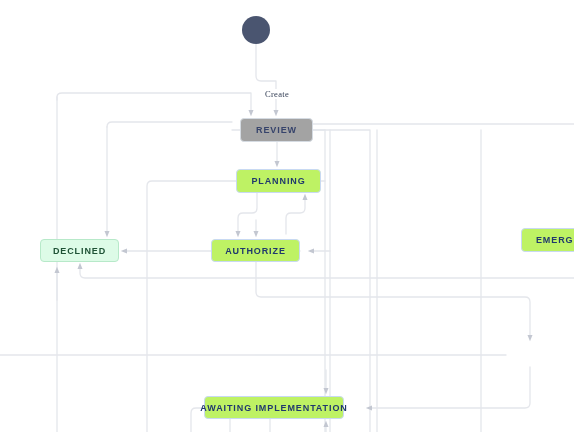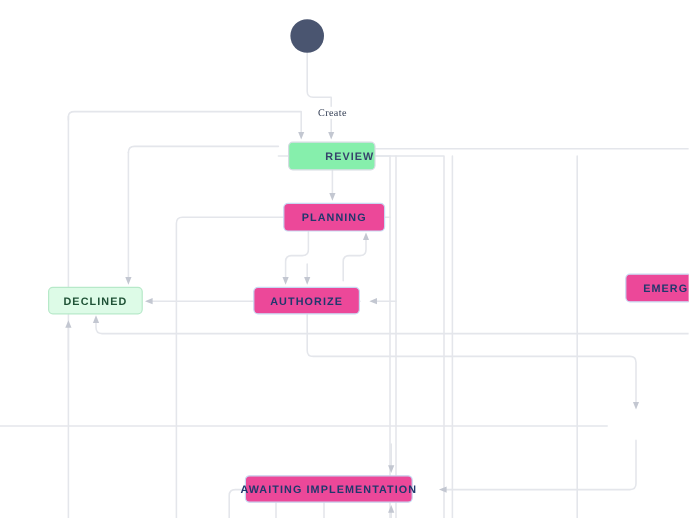--- a/index.html
+++ b/index.html
@@ -34,27 +34,26 @@
     border: 1px solid #c9d4ea;
     font-size: 9px;
     font-weight: bold;
     letter-spacing: 0.9px;
     color: #25386b;
     white-space: nowrap;
     background: #e9f0fb;
     z-index: 5;
   }
   .node.state-default {
-    background: #86efac;
+    background: #a3a3a3;
     border-color: #d5dbe2;
     color: #36436b;
-    justify-content: flex-end;
   }
   .node.state-blue {
-    background: #ec4899;
+    background: #bef264;
     border-color: #c8d9f2;
     color: #20386d;
     justify-content: center;
   }
   .node.state-green {
     background: #ddfbe7;
     border-color: #b7e9c9;
     color: #1f5236;
   }
   .start-node {

